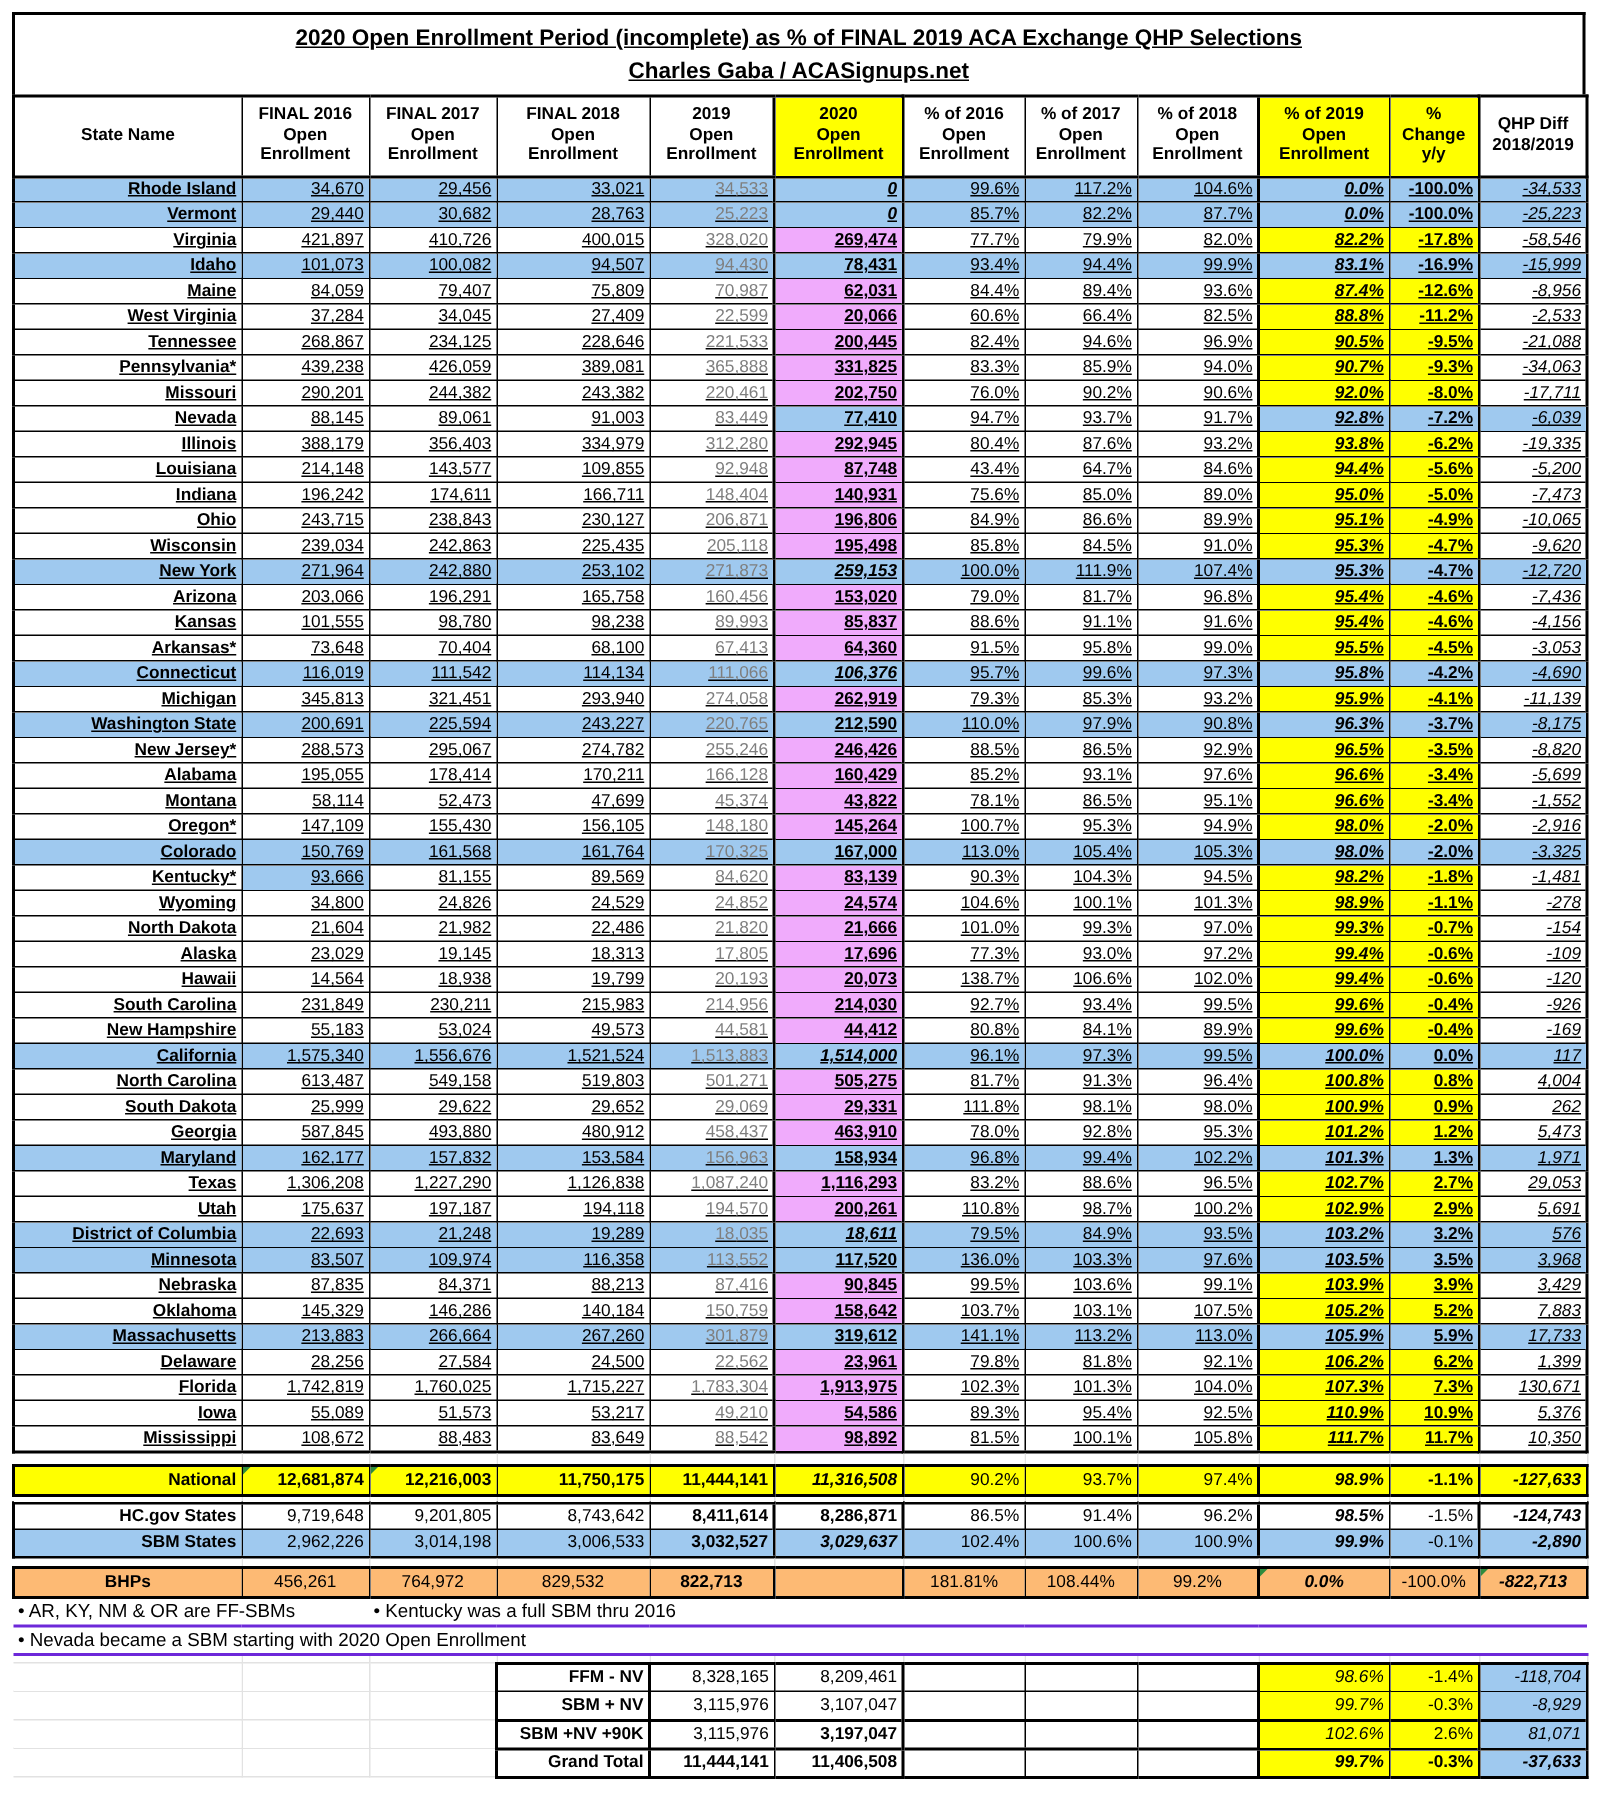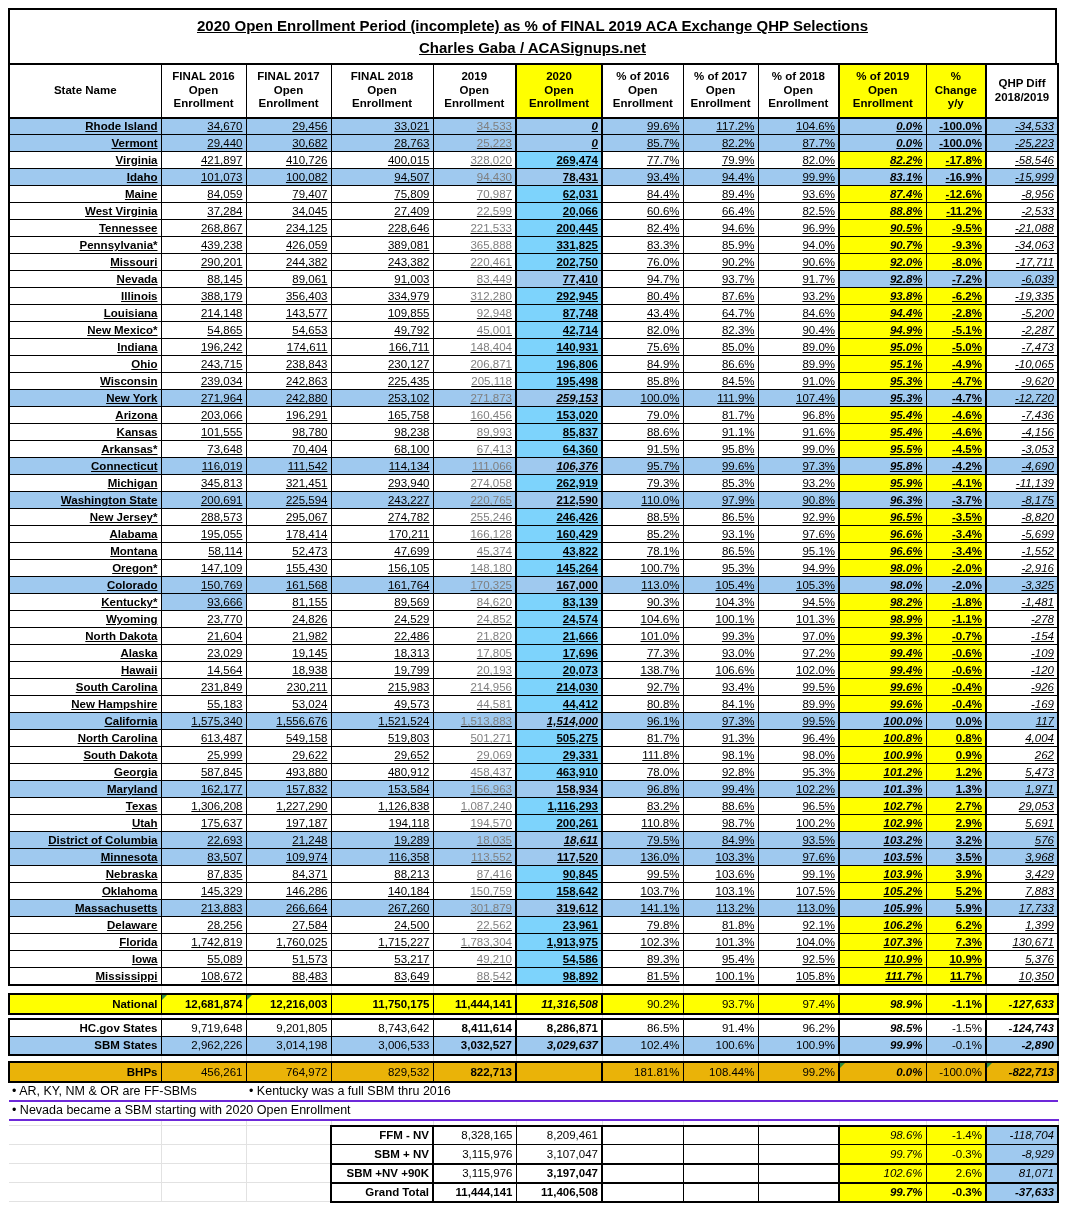--- a/index.html
+++ b/index.html
@@ -10,23 +10,23 @@
   table{border-collapse:collapse;table-layout:fixed;width:1049px;}
   td{padding:0 3px;overflow:hidden;white-space:nowrap;font-size:11.5px;vertical-align:middle;box-sizing:border-box;position:relative;}
   .cell{border:1px solid #000;}
   .hd{font-weight:bold;text-align:center;white-space:pre-line;line-height:1.18;font-size:11.5px;border-bottom:2px solid #000;}
   .lab{text-align:right;font-weight:bold;}
   .num{text-align:right;}
   .b{font-weight:bold;}
   .i{font-style:italic;}
   .gray{color:#7f7f7f;margin-left:28px;}
   .bg-yellow{background:#FFFF00;}
-  .bg-py{background:#7dd3fc;}
+  .bg-py{background:#f0abfc;}
   .bg-blue{background:#9FC9EF;}
-  .bg-peach{background:#eab308;}
+  .bg-peach{background:#fdba74;text-align:center;}
   .bl2{border-left:2px solid #000;}
   .br2{border-right:2px solid #000;}
   .bt2{border-top:2px solid #000;}
   .bb2{border-bottom:2px solid #000;}
   .r-state{height:17px;text-decoration:underline;}
   .r-hdr{height:54px;}
   .r-nat{height:20px;}
   .r-sum{height:18px;}
   .r-bhp{height:20px;}
   .r-fn{height:19px;}
@@ -252,36 +252,22 @@
           <td class="cell lab b bl2">Louisiana</td>
           <td class="cell num">214,148</td>
           <td class="cell num">143,577</td>
           <td class="cell num">109,855</td>
           <td class="cell num gray">92,948</td>
           <td class="cell num b bg-py bl2 br2">87,748</td>
           <td class="cell num">43.4%</td>
           <td class="cell num">64.7%</td>
           <td class="cell num">84.6%</td>
           <td class="cell num b i bg-yellow bl2">94.4%</td>
-          <td class="cell num b bg-yellow br2">-2.8%</td>
+          <td class="cell num b bg-yellow br2">-5.6%</td>
           <td class="cell num i br2 bl2">-5,200</td>
-        </tr>
-        <tr class="r-state">
-          <td class="cell lab b bl2">New Mexico*</td>
-          <td class="cell num">54,865</td>
-          <td class="cell num">54,653</td>
-          <td class="cell num">49,792</td>
-          <td class="cell num gray">45,001</td>
-          <td class="cell num b bg-py bl2 br2">42,714</td>
-          <td class="cell num">82.0%</td>
-          <td class="cell num">82.3%</td>
-          <td class="cell num">90.4%</td>
-          <td class="cell num b i bg-yellow bl2">94.9%</td>
-          <td class="cell num b bg-yellow br2">-5.1%</td>
-          <td class="cell num i br2 bl2">-2,287</td>
         </tr>
         <tr class="r-state">
           <td class="cell lab b bl2">Indiana</td>
           <td class="cell num">196,242</td>
           <td class="cell num">174,611</td>
           <td class="cell num">166,711</td>
           <td class="cell num gray">148,404</td>
           <td class="cell num b bg-py bl2 br2">140,931</td>
           <td class="cell num">75.6%</td>
           <td class="cell num">85.0%</td>
@@ -495,21 +481,21 @@
           <td class="cell num b bg-py bl2 br2">83,139</td>
           <td class="cell num">90.3%</td>
           <td class="cell num">104.3%</td>
           <td class="cell num">94.5%</td>
           <td class="cell num b i bg-yellow bl2">98.2%</td>
           <td class="cell num b bg-yellow br2">-1.8%</td>
           <td class="cell num i br2 bl2">-1,481</td>
         </tr>
         <tr class="r-state">
           <td class="cell lab b bl2">Wyoming</td>
-          <td class="cell num">23,770</td>
+          <td class="cell num">34,800</td>
           <td class="cell num">24,826</td>
           <td class="cell num">24,529</td>
           <td class="cell num gray">24,852</td>
           <td class="cell num b bg-py bl2 br2">24,574</td>
           <td class="cell num">104.6%</td>
           <td class="cell num">100.1%</td>
           <td class="cell num">101.3%</td>
           <td class="cell num b i bg-yellow bl2">98.9%</td>
           <td class="cell num b bg-yellow br2">-1.1%</td>
           <td class="cell num i br2 bl2">-278</td>

